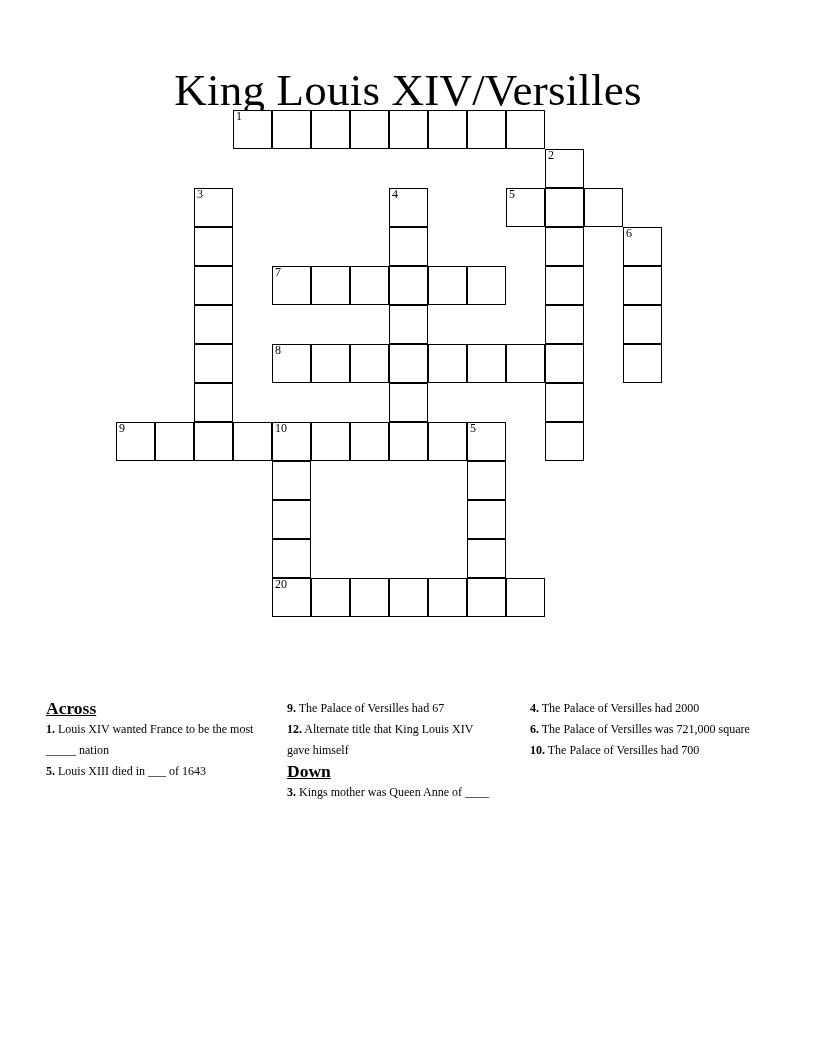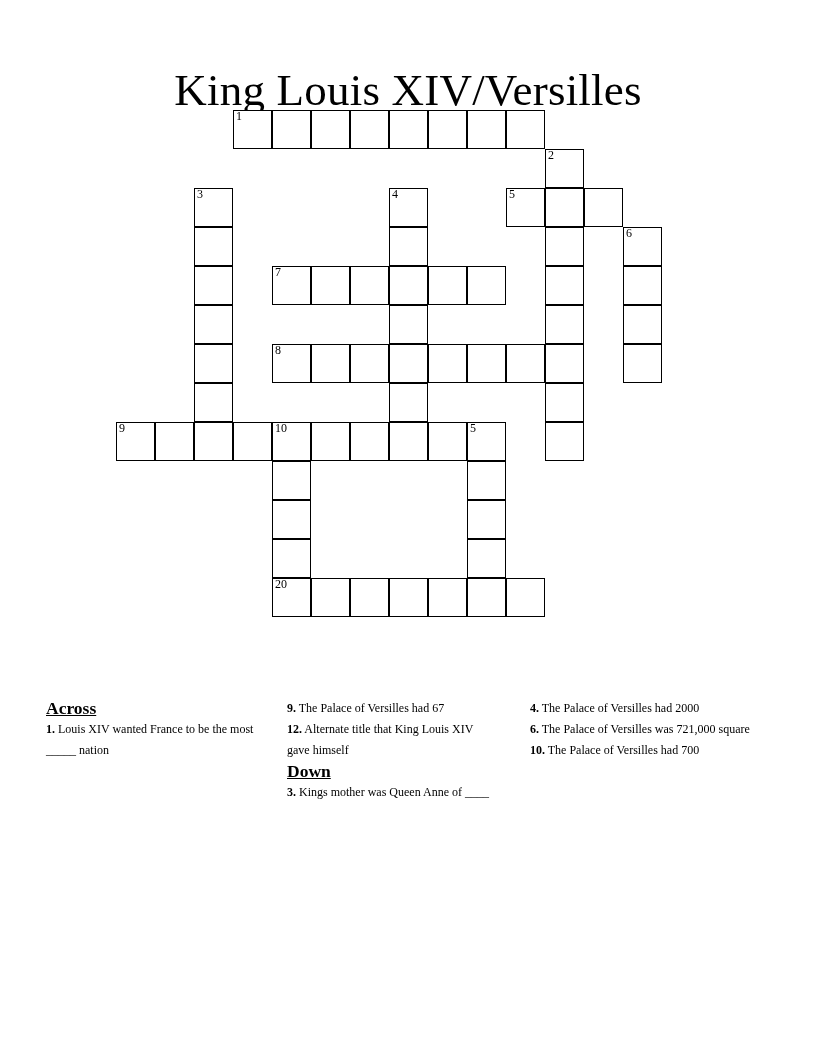--- a/index.html
+++ b/index.html
@@ -190,20 +190,21 @@
     <div class="cell" style="left: 389px; top: 578px;"></div>
     <div class="cell" style="left: 428px; top: 578px;"></div>
     <div class="cell" style="left: 467px; top: 578px;"></div>
     <div class="cell" style="left: 506px; top: 578px;"></div>
   </div>
 
 <div id="clues">
   <div class="clue-col" id="clue-col-1">
       <span class="section-head">Across</span>
       <span class="clue"><span class="cnum">1.</span> Louis XIV wanted France to be the most _____ nation</span>
+      <span class="clue"><span class="cnum">5.</span> Louis XIII died in ___ of 1643</span>
     </div>
   <div class="clue-col" id="clue-col-2">
       <span class="clue"><span class="cnum">9.</span> The Palace of Versilles had 67</span>
       <span class="clue"><span class="cnum">12.</span> Alternate title that King Louis XIV gave himself</span>
       <span class="section-head">Down</span>
       <span class="clue"><span class="cnum">3.</span> Kings mother was Queen Anne of ____</span>
     </div>
   <div class="clue-col" id="clue-col-3">
       <span class="clue"><span class="cnum">4.</span> The Palace of Versilles had 2000</span>
       <span class="clue"><span class="cnum">6.</span> The Palace of Versilles was 721,000 square</span>

